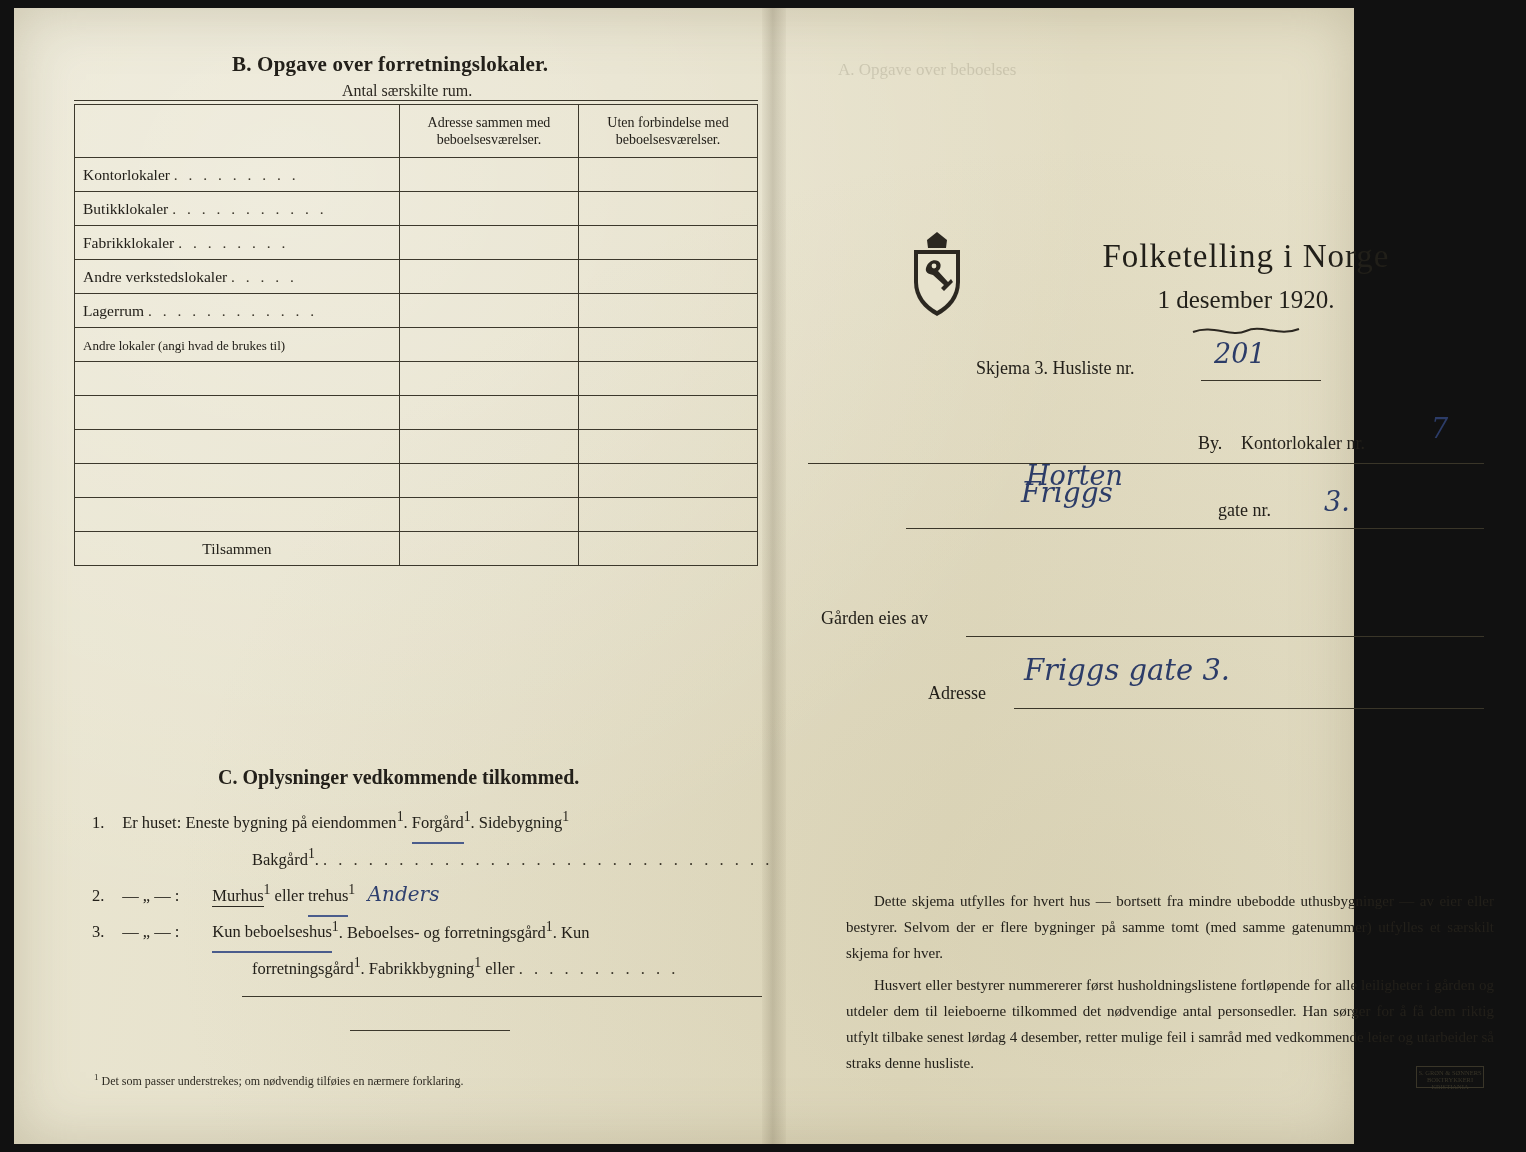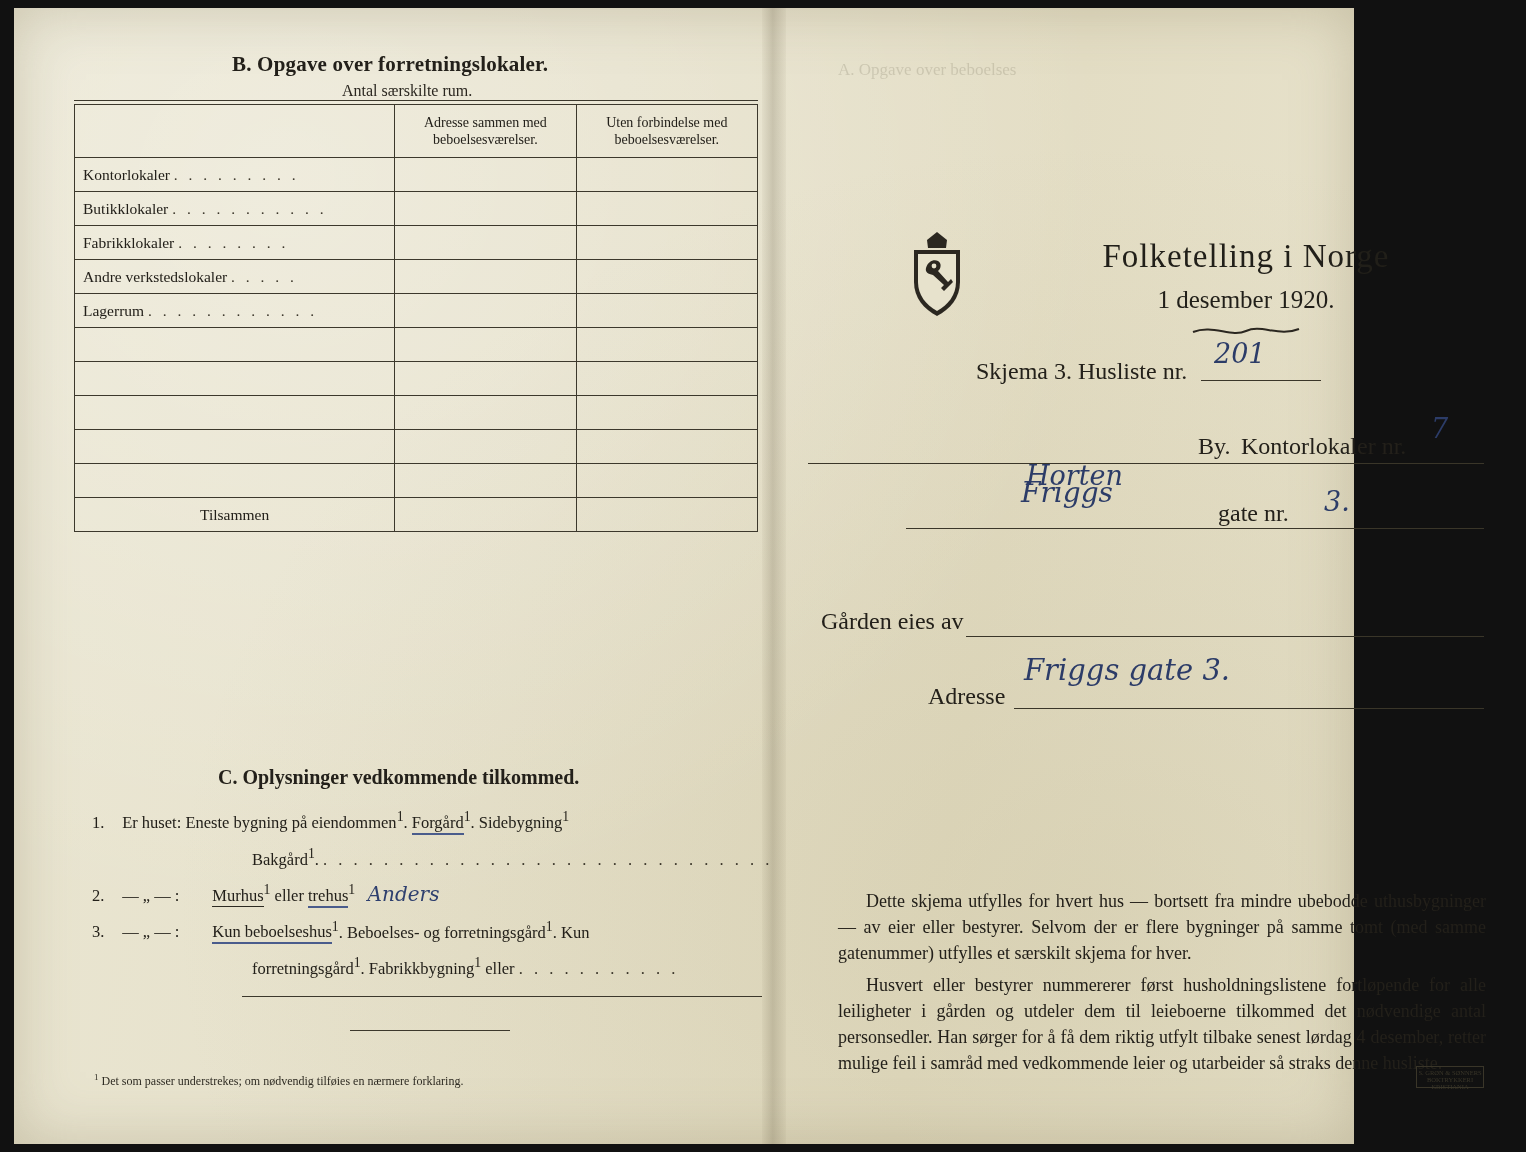--- a/index.html
+++ b/index.html
@@ -109,21 +109,21 @@
     position: absolute;
     left: 60px;
     top: 793px;
     width: 690px;
     font-size: 16.5px;
     color: #23201a;
     line-height: 31px;
   }
   .c-lines .num { display: inline-block; width: 26px; }
   .c-lines .dash { display: inline-block; width: 86px; }
-  .ul-blue { border-bottom: 2px solid #4a5c8c; padding-bottom: 1px; font-family: Liberation Serif, serif; }
+  .ul-blue { border-bottom: 2px solid #4a5c8c; padding-bottom: 10px; font-family: Liberation Serif, serif; }
   .ul-ink { border-bottom: 1.6px solid #2c2a22; padding-bottom: 1px; }
   .rule {
     position: absolute;
     border-bottom: 1.4px solid #3c382c;
   }
   .footnote {
     position: absolute;
     left: 62px;
     top: 1064px;
     font-size: 12px;
@@ -167,40 +167,40 @@
   }
   .swirl {
     position: absolute;
     left: 405px;
     top: 316px;
     width: 110px;
     height: 14px;
   }
   .fld {
     position: absolute;
-    font-size: 24px;
+    font-size: 18px;
     color: #23201a;
   }
   .fline {
     position: absolute;
     border-bottom: 1.3px solid #3a3629;
   }
   .hw {
     position: absolute;
     font-family: "DejaVu Serif", serif;
     font-style: italic;
     color: #2c3c68;
     white-space: nowrap;
   }
   .body-text {
     position: absolute;
-    left: 52px;
+    left: 60px;
     top: 880px;
     width: 648px;
-    font-size: 18px;
+    font-size: 15px;
     line-height: 26px;
     color: #23201a;
     text-align: justify;
   }
   .body-text p { margin: 0 0 6px 0; text-indent: 28px; }
   .stamp {
     position: absolute;
     left: 630px;
     top: 1058px;
     width: 68px;
@@ -258,20 +258,25 @@
           <td class="c1"><span class="rowlbl">Andre verkstedslokaler</span> <span class="dots">. . . . .</span></td>
           <td class="c2"></td>
           <td class="c3"></td>
         </tr>
         <tr>
           <td class="c1"><span class="rowlbl">Lagerrum</span> <span class="dots">. . . . . . . . . . . .</span></td>
           <td class="c2"></td>
           <td class="c3"></td>
         </tr>
         <tr>
+          <td class="c1"><span class="rowlbl small-note">Andre lokaler (angi hvad de brukes til)</span></td>
+          <td class="c2"></td>
+          <td class="c3"></td>
+        </tr>
+        <tr>
           <td class="c1"></td>
           <td class="c2"></td>
           <td class="c3"></td>
         </tr>
         <tr>
           <td class="c1"></td>
           <td class="c2"></td>
           <td class="c3"></td>
         </tr>
         <tr>

